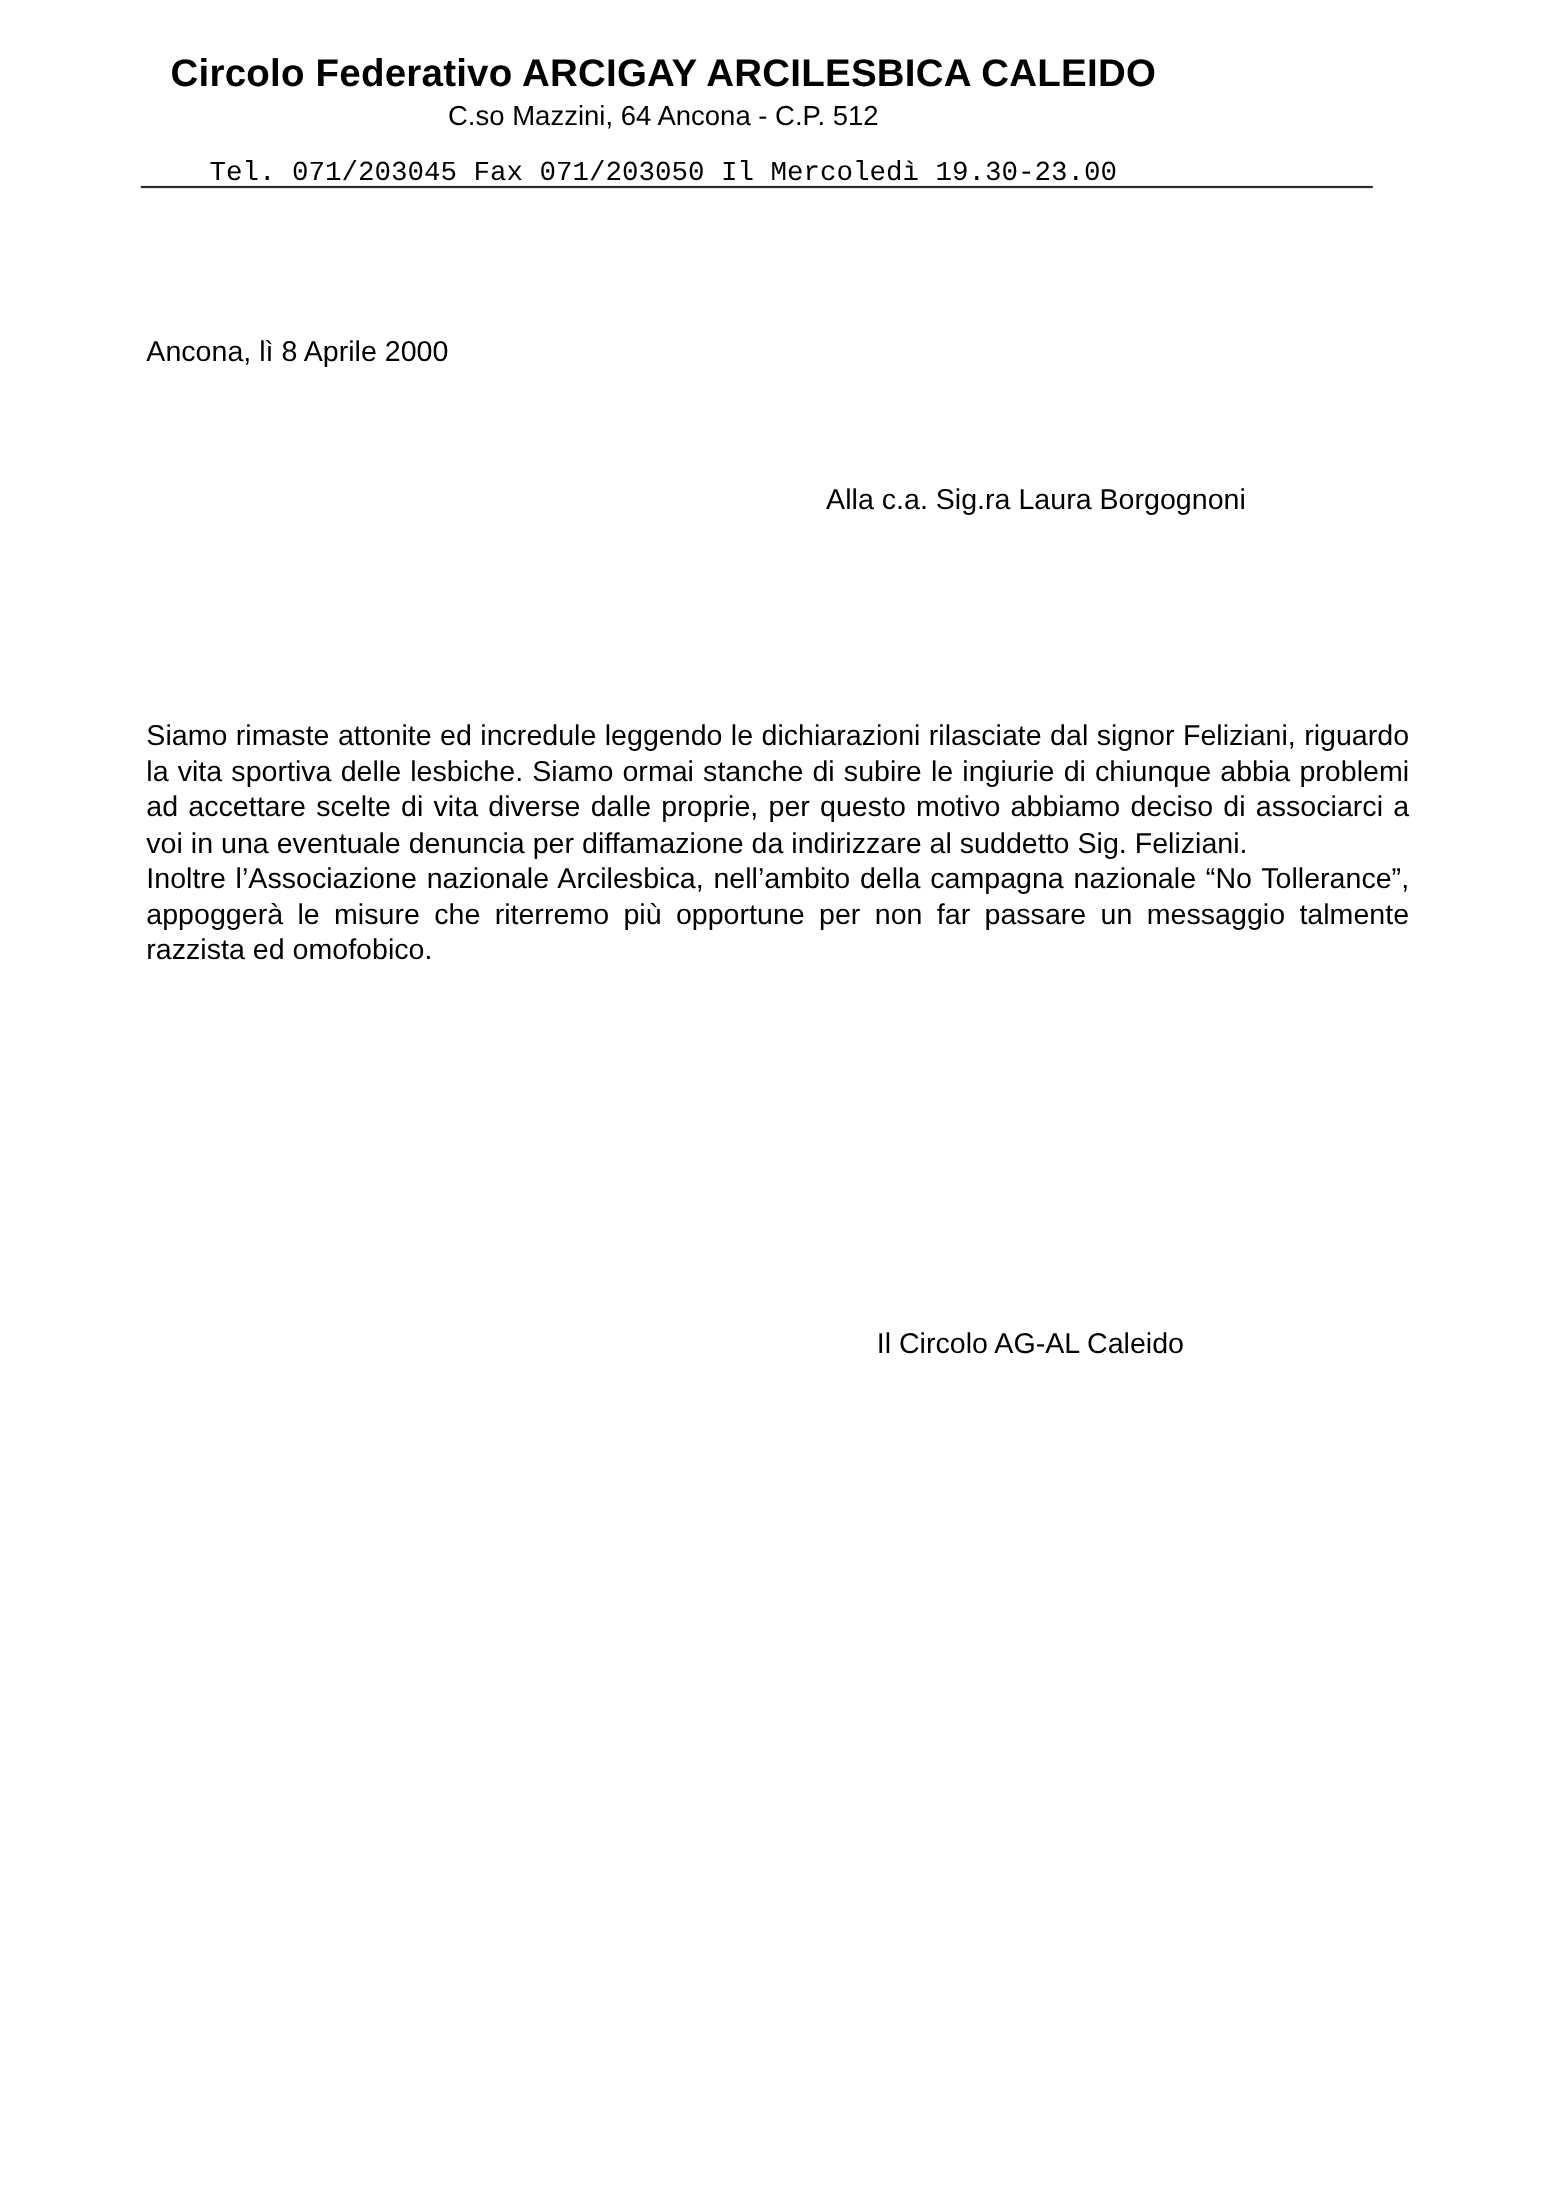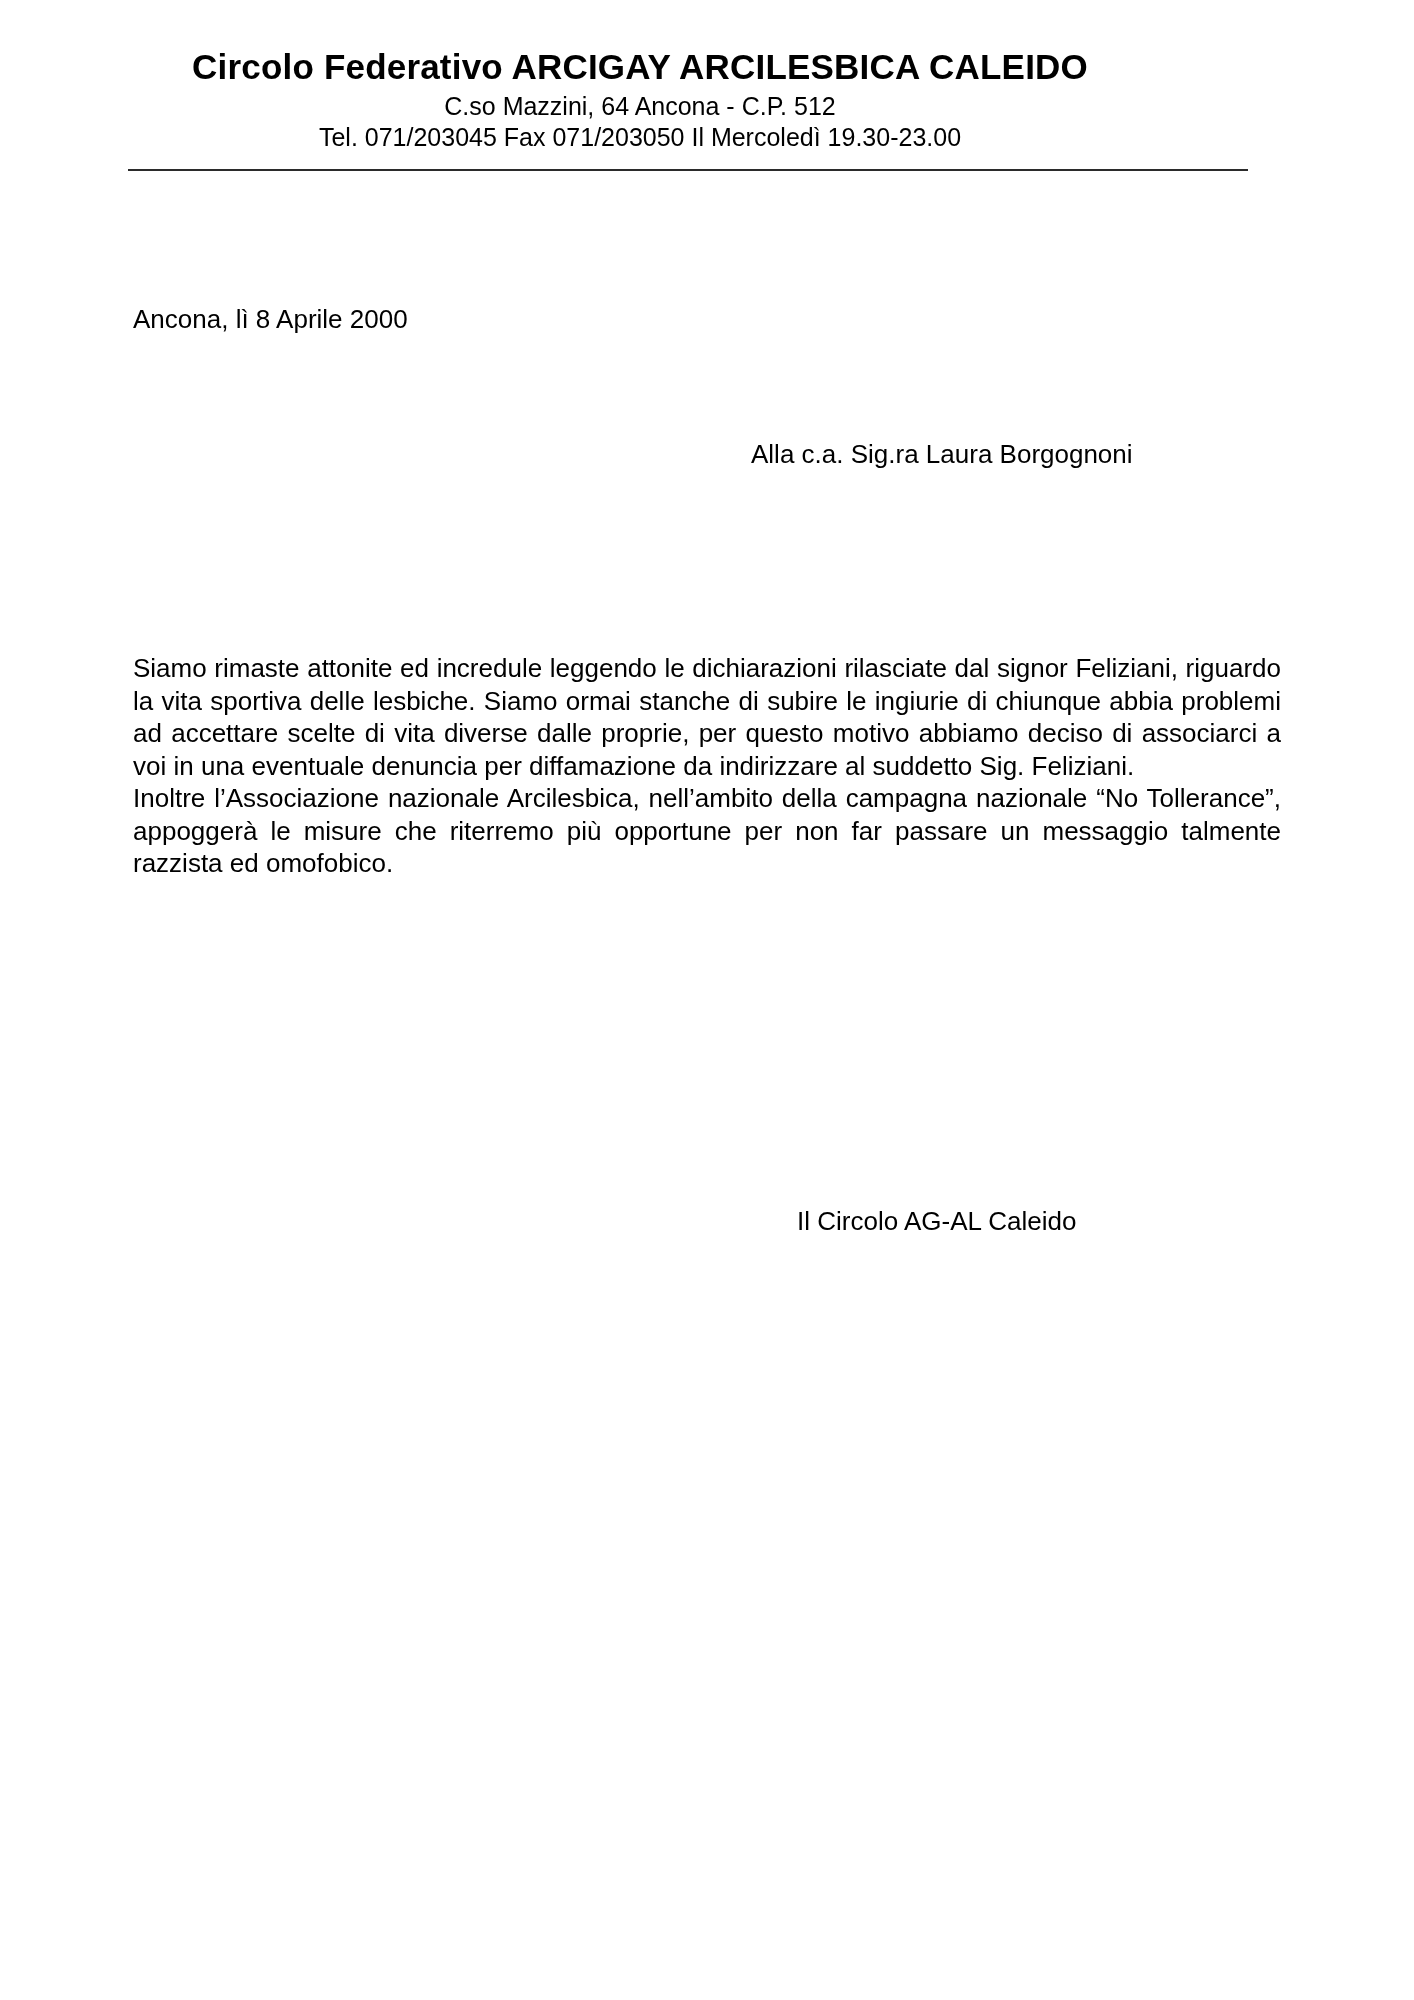--- a/index.html
+++ b/index.html
@@ -20,42 +20,41 @@
     overflow: hidden;
   }
 
   
   .letterhead {
     position: absolute;
     left: 0;
     top: 48px;
     width: 1206px;
     text-align: center;
-    padding-left: 37px;
   }
   .org-name {
     font-family: "Liberation Sans", sans-serif;
     font-weight: bold;
     font-size: 35px;
     letter-spacing: 0.2px;
     line-height: 1.1;
     white-space: nowrap;
   }
   .org-address {
     font-family: "Liberation Sans", sans-serif;
     font-size: 25px;
     line-height: 1.25;
     margin-top: 4px;
     white-space: nowrap;
   }
   .org-contact {
-    font-family: Liberation Sans, sans-serif;
+    font-family: Liberation Mono, monospace;
     font-size: 25px;
     line-height: 1.25;
-    margin-top: 0;
+    margin-top: 20px;
     white-space: nowrap;
   }
   .header-rule {
     position: absolute;
     left: 128px;
     top: 169px;
     width: 1120px;
     height: 0;
     border-top: 2px solid #2b2b2b;
   }

